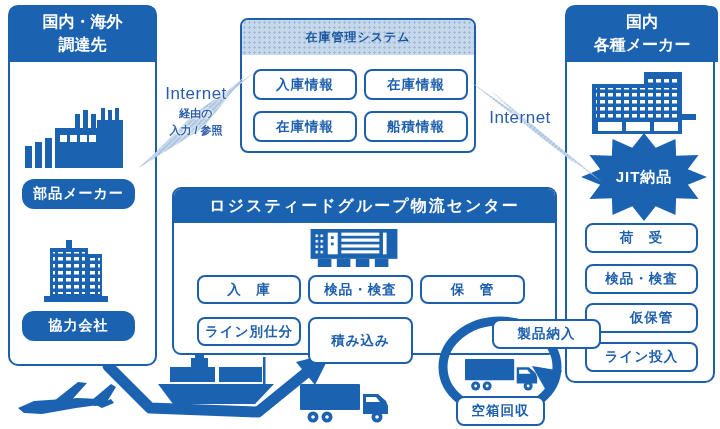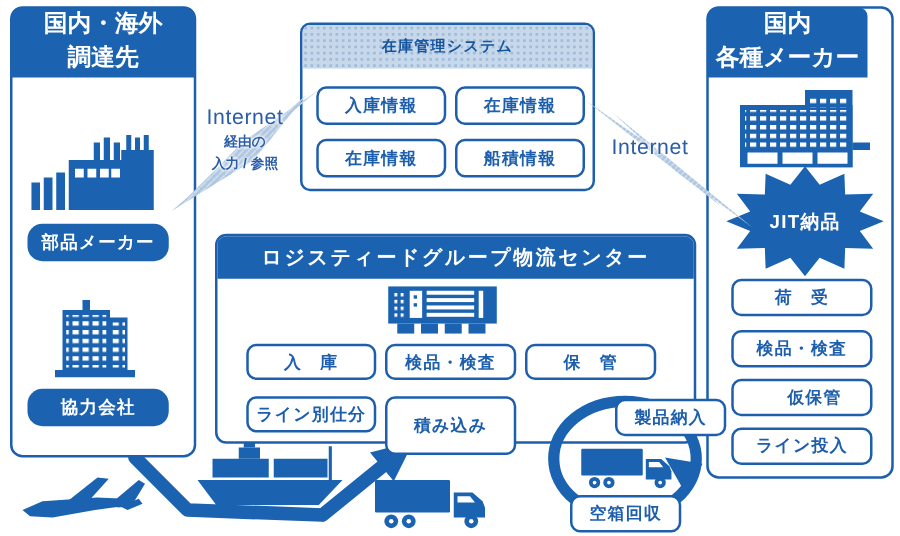--- a/index.html
+++ b/index.html
@@ -7,26 +7,26 @@
     position:relative;width:720px;height:429px;background:#fff;overflow:hidden;
     font-family:"Liberation Sans",sans-serif;
   }
   .abs{position:absolute;box-sizing:border-box;}
   svg{display:block;}
   
   .shell{border:2px solid #1d5fad;border-radius:10px;background:#fff;z-index:1;}
   #left-shell{left:8px;top:5px;width:149px;height:361px;}
   #right-shell{left:565px;top:5px;width:150px;height:378px;}
   .panel-header{
-    background:#1b63b0;color:#fff;font-weight:bold;font-size:19px;line-height:1.42;
+    background:#1b63b0;color:#fff;font-weight:bold;font-size:16px;line-height:1.42;
     text-align:center;border-radius:7px 7px 0 0;z-index:2;
     display:flex;flex-direction:column;justify-content:center;
   }
   #left-header{left:9px;top:6px;width:147px;height:56px;}
-  #right-header{left:566px;top:6px;width:128px;height:56px;text-align:center;}
+  #right-header{left:566px;top:6px;width:152px;height:56px;text-align:center;}
   
   #inv-shell{left:240px;top:18px;width:236px;height:135px;border:2px solid #1d5fad;border-radius:8px;background:#fff;z-index:1;}
   #inv-header{
     left:242px;top:20px;width:232px;height:35px;z-index:2;border-radius:6px 6px 0 0;
     background-color:#c6d8ea;
     background-image:radial-gradient(#a0bcda 1px, transparent 1.3px);
     background-size:5px 5px;
     color:#17549e;font-weight:bold;font-size:12px;letter-spacing:1px;
     display:flex;align-items:center;justify-content:center;
   }
@@ -57,21 +57,21 @@
   
   .net{
     z-index:4;color:#2a5ca8;text-align:center;
     text-shadow:0 0 3px #fff,0 0 3px #fff,0 0 2px #fff;
   }
   #net-left{left:146px;top:84px;width:100px;}
   #net-right{left:476px;top:108px;width:88px;}
   .net-big{font-size:17px;font-weight:normal;letter-spacing:.5px;}
   .net-small{font-size:11px;font-weight:bold;margin-top:2px;}
   
-  #deliver-box{left:492px;top:319px;width:89px;height:30px;z-index:4;text-align:center;}
+  #deliver-box{left:492px;top:319px;width:109px;height:30px;z-index:4;text-align:center;}
   #collect-box{left:456px;top:396px;width:89px;height:30px;z-index:4;}
   
   #jit-star{left:581px;top:133px;z-index:2;}
   #jit-label{
     left:581px;top:165px;width:126px;height:24px;z-index:3;
     color:#fff;font-weight:bold;font-size:15px;letter-spacing:1px;
     display:flex;align-items:center;justify-content:center;
   }
 </style>
 </head>

